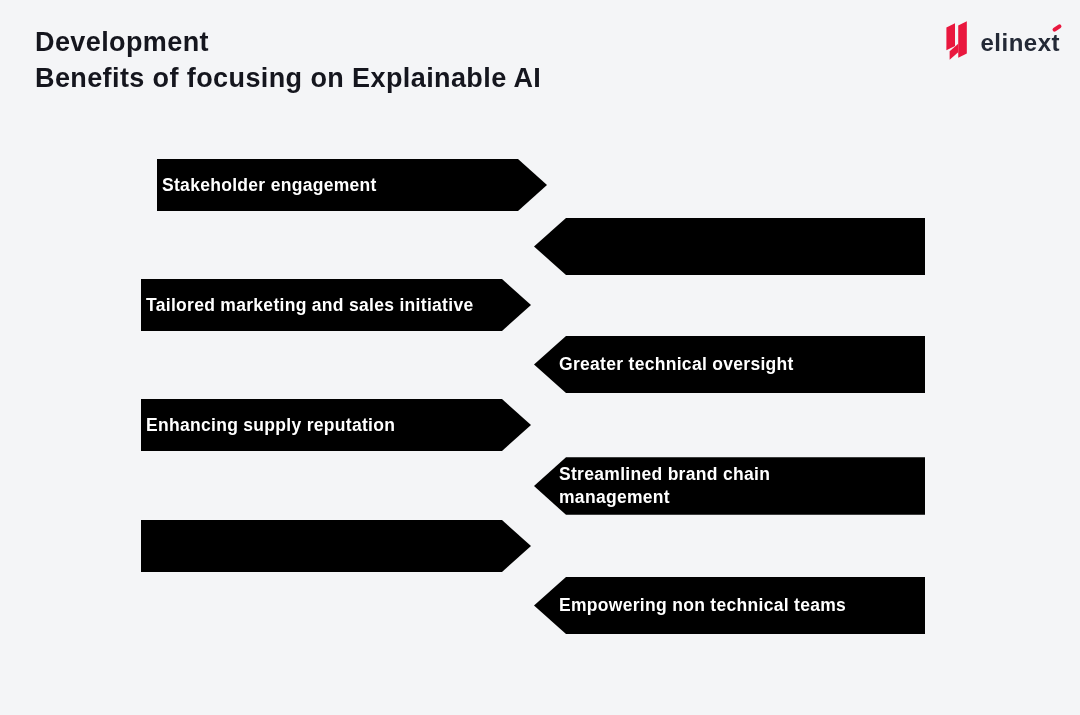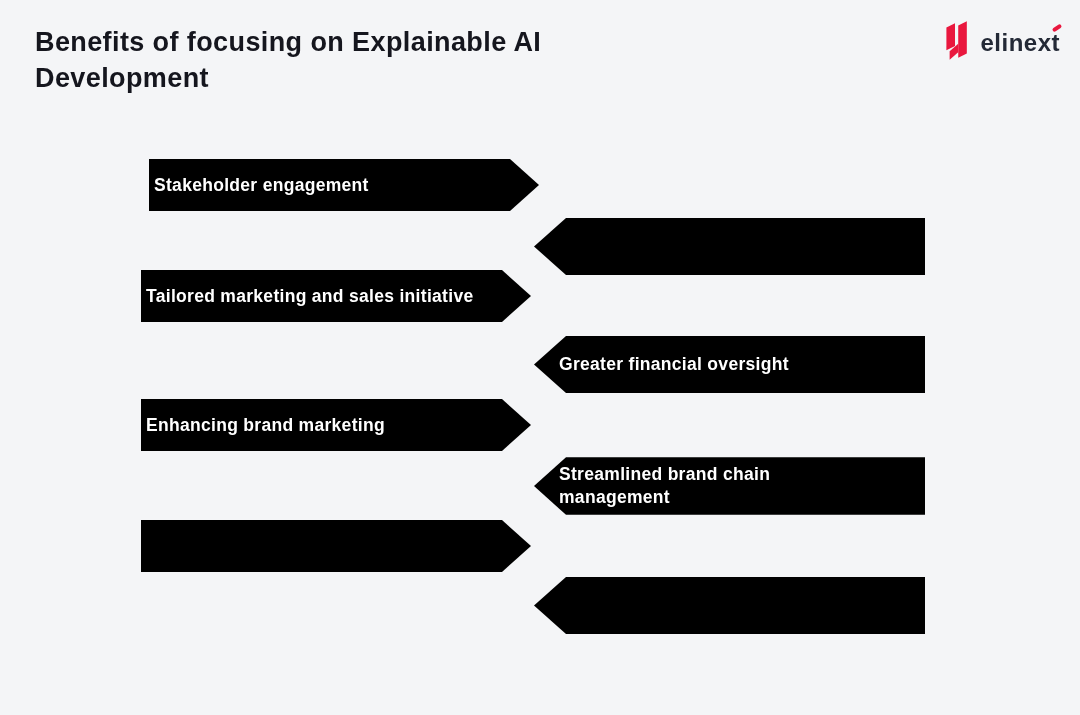--- a/index.html
+++ b/index.html
@@ -41,23 +41,23 @@
   .banner{position:absolute;display:flex;align-items:center}
   .banner .shape{position:absolute;left:0;top:0;width:100%;height:100%}
   .banner .label{
     position:relative;color:var(--white);
     font-size:17.5px;font-weight:700;letter-spacing:.3px;
     line-height:23px;white-space:nowrap;
   }
   .banner.left  .label{padding-left:16px}
   .banner.right .label{padding-left:37px}
 
-  .b1{left:138px;top:148px;width:412px;height:74px}
+  .b1{left:146px;top:148px;width:412px;height:74px}
   .b2{left:522px;top:207px;width:414px;height:79px}
-  .b3{left:130px;top:259px;width:412px;height:74px}
+  .b3{left:130px;top:268px;width:412px;height:74px}
   .b4{left:522px;top:325px;width:414px;height:79px}
   .b5{left:130px;top:388px;width:412px;height:74px}
   .b6{left:522px;top:446px;width:414px;height:80px}
   .b7{left:130px;top:509px;width:412px;height:74px}
   .b8{left:522px;top:566px;width:414px;height:79px}
   .b6 .label{white-space:normal;max-width:300px}
 </style>
 </head>
 <body>
 
@@ -66,22 +66,22 @@
     <g id="arrowL">
         <polygon points="11,11 372,11 401,37 372,63 11,63"></polygon>
       </g>
     <g id="arrowR">
         <polygon points="403,11 44,11 12,39.5 44,68 403,68"></polygon>
       </g>
   </defs>
 </svg>
 
 <h1 class="title">
+  <span>Development</span>
   <span>Benefits of focusing on Explainable AI</span>
-  <span>Development</span>
 </h1>
 
 <div class="logo">
   <svg class="logo-mark" viewBox="0 0 26 40">
     <polygon points="5,8 13,4 13,25 5,29"></polygon>
     <polygon points="16,6 24,2 24,32 16,36"></polygon>
     <polygon points="8,30 16,23 16,31 8,38"></polygon>
   </svg>
   <span class="logo-text">elinext</span>
   <span class="logo-accent"></span>
@@ -104,40 +104,41 @@
   <svg class="shape" viewBox="0 0 412 74" preserveAspectRatio="none">
       <use href="#arrowL"></use>
     </svg>
   <span class="label">Tailored marketing and sales initiative</span>
 </div>
 
 <div class="banner right b4">
   <svg class="shape" viewBox="0 0 414 79" preserveAspectRatio="none">
       <use href="#arrowR"></use>
     </svg>
-  <span class="label">Greater financial oversight</span>
+  <span class="label">Greater technical oversight</span>
 </div>
 
 <div class="banner left b5">
   <svg class="shape" viewBox="0 0 412 74" preserveAspectRatio="none">
       <use href="#arrowL"></use>
     </svg>
-  <span class="label">Enhancing brand marketing</span>
+  <span class="label">Enhancing supply reputation</span>
 </div>
 
 <div class="banner right b6">
   <svg class="shape" viewBox="0 0 414 79" preserveAspectRatio="none">
       <use href="#arrowR"></use>
     </svg>
   <span class="label">Streamlined brand chain management</span>
 </div>
 
 <div class="banner left b7">
   <svg class="shape" viewBox="0 0 412 74" preserveAspectRatio="none">
       <use href="#arrowL"></use>
     </svg>
 </div>
 
 <div class="banner right b8">
   <svg class="shape" viewBox="0 0 414 79" preserveAspectRatio="none">
       <use href="#arrowR"></use>
     </svg>
+  <span class="label">Empowering non technical teams</span>
 </div>
 
 </body></html>

